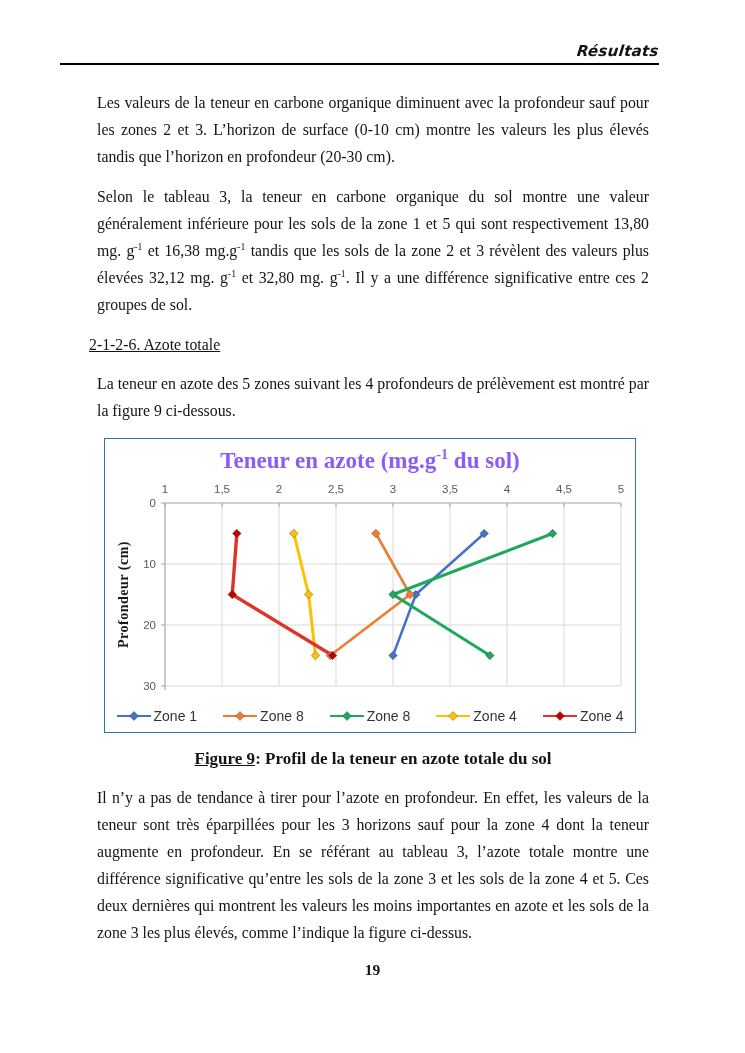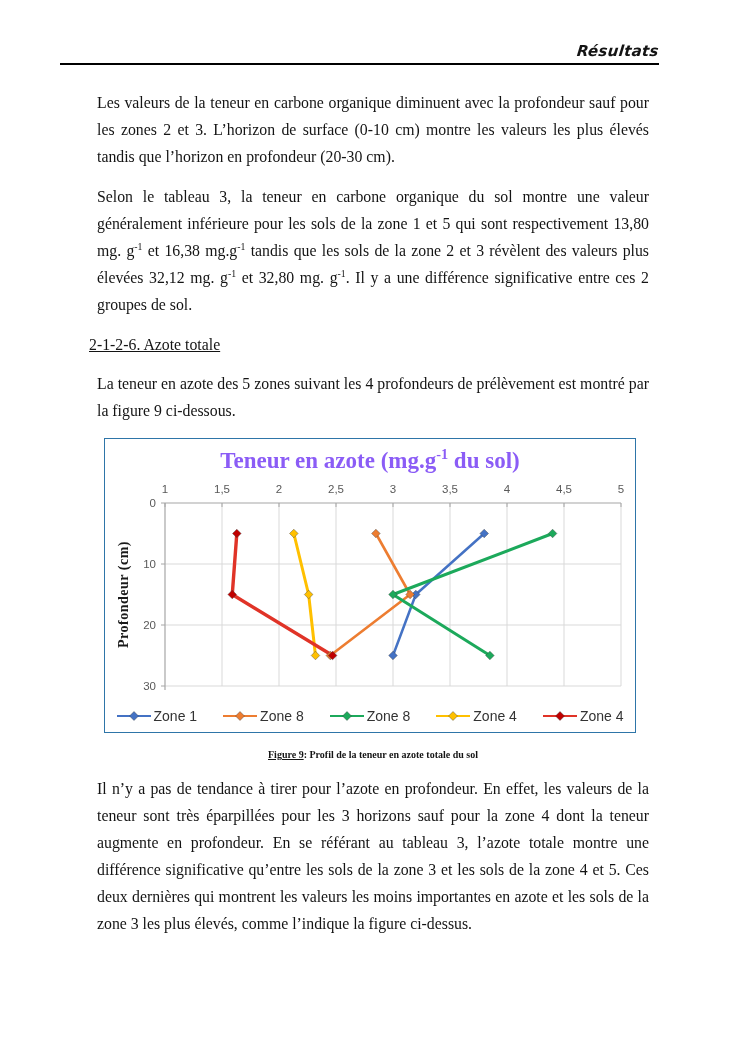--- a/index.html
+++ b/index.html
@@ -20,21 +20,21 @@
        padding:6px 0 8px;background:#fff;}
   .chart-title{text-align:center;font-weight:bold;font-size:23px;line-height:32px;color:#8b5cf6;
        font-family:"Liberation Serif","DejaVu Serif",serif;}
   #plot-svg{display:block;margin:2px auto 0;}
   .tick{font:11.5px "Liberation Sans",sans-serif;fill:#595959;}
   .ytitle{font:bold 14px "Liberation Serif",serif;fill:#1a1a1a;letter-spacing:.5px;}
   .chart-legend{display:flex;justify-content:center;align-items:center;gap:26px;margin-top:15px;}
   .legend-item{display:flex;align-items:center;gap:3px;}
   .legend-label{font:14px "Liberation Sans",sans-serif;color:#333;}
   
-  .caption{text-align:center;font-weight:bold;font-size:10px;margin:16px 0 15px;}
+  .caption{text-align:center;font-weight:bold;font-size:17px;margin:16px 0 15px;}
   .cap-label{text-decoration:underline;}
   .page-number{position:absolute;bottom:74px;left:0;right:0;text-align:center;
        font-weight:bold;font-size:15.5px;}
 </style>
 </head>
 <body>
 
 <div class="page">
 
   <div class="header">
@@ -151,13 +151,14 @@
         </div>
     </div>
 
     <div class="caption">
       <span class="cap-label">Figure 9</span><span>: Profil de la teneur en azote totale du sol</span>
     </div>
 
     <p>Il n’y a pas de tendance à tirer pour l’azote en profondeur. En effet, les valeurs de la teneur sont très éparpillées pour les 3 horizons sauf pour la zone 4 dont la teneur augmente en profondeur. En se référant au tableau 3, l’azote totale montre une différence significative qu’entre les sols de la zone 3 et les sols de la zone 4 et 5. Ces deux dernières qui montrent les valeurs les moins importantes en azote et les sols de la zone 3 les plus élevés, comme l’indique la figure ci-dessus.</p>
   </div>
 
+  <div class="page-number">19</div>
 </div>
 
 </body></html>

